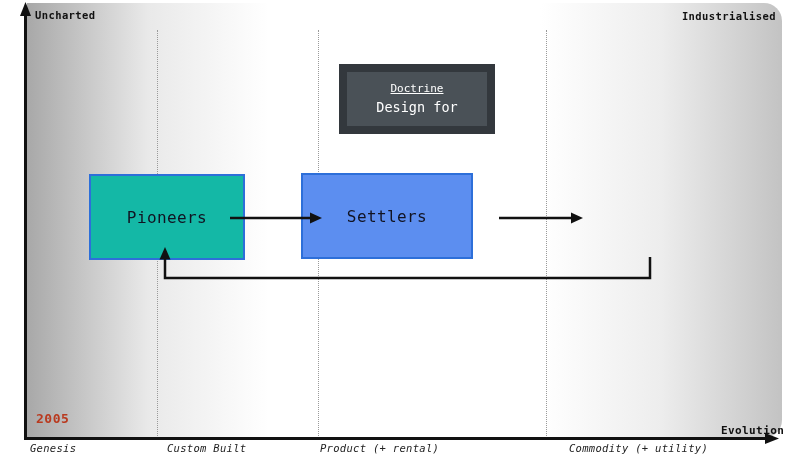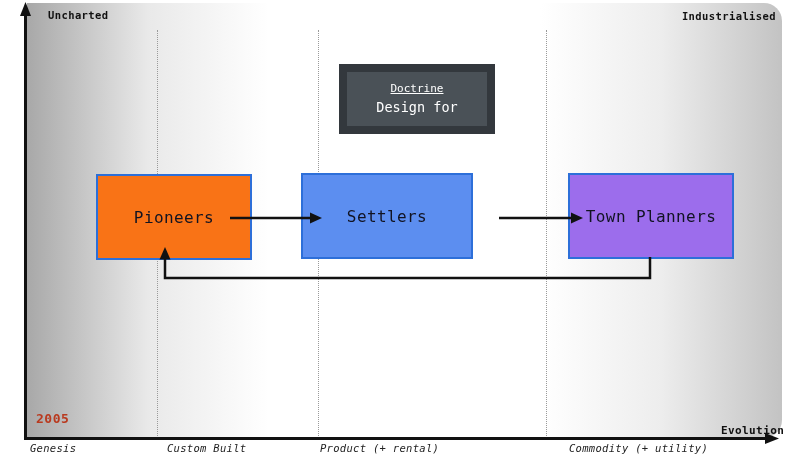--- a/index.html
+++ b/index.html
@@ -13,21 +13,21 @@
     background:linear-gradient(90deg,#a8a8a8 0%,#e9e9e9 16%,#ffffff 32%,#ffffff 68%,#ededed 84%,#c3c3c3 100%);
   }
   .divider{
     position:absolute;top:30px;height:408px;width:0;
     border-left:1px dotted #9a9a9a;
   }
   .divider.d1{left:157px;} .divider.d2{left:318px;} .divider.d3{left:546px;}
   .corner-label{
     position:absolute;font-size:10.5px;font-weight:bold;color:#111;letter-spacing:0.4px;white-space:nowrap;
   }
-  .corner-label.tl{left:48px;top:9px;}
+  .corner-label.tl{left:35px;top:9px;}
   .corner-label.tr{right:24px;top:10px;}
   .rot-label{
     position:absolute;left:3px;font-size:10px;font-weight:bold;color:#222;letter-spacing:0.6px;
     white-space:nowrap;transform:rotate(-90deg);transform-origin:left bottom;line-height:13px;height:13px;
   }
   .rot-label.vis{top:41px;}
   .rot-label.vc{top:245px;}
   .rot-label.invis{top:415px;}
   .year-label{
     position:absolute;left:36px;top:411px;font-size:13px;font-weight:bold;letter-spacing:0.5px;
@@ -74,28 +74,25 @@
   <div class="rot-label vc">Value Chain</div>
   <div class="rot-label invis">Invisible</div>
 
   <div class="year-label" style="color: rgb(185, 58, 31);">2005</div>
 
   <div class="doctrine" style="background: rgb(74, 81, 87); border-color: rgb(51, 56, 61); color: rgb(255, 255, 255);">
     <div class="doctrine-heading">Doctrine</div>
     <div class="doctrine-line">Design for</div>
   </div>
 
-  <div class="team pioneers" style="background: #f97316; border-color: rgb(45, 111, 217); margin-left: 7px;">
+  <div class="team pioneers" style="background: #14b8a6; border-color: rgb(45, 111, 217);">
     <span>Pioneers</span>
   </div>
   <div class="team settlers" style="background: rgb(92, 142, 240); border-color: rgb(45, 111, 217);">
     <span>Settlers</span>
-  </div>
-  <div class="team townplanners" style="background: rgb(156, 109, 236); border-color: rgb(45, 111, 217);">
-    <span>Town Planners</span>
   </div>
 
   <svg class="overlay" width="800" height="462" viewBox="0 0 800 462">
 
     <g>
       <line x1="25.5" y1="439" x2="25.5" y2="13" stroke="#111111" stroke-width="3"></line>
       <polygon points="25.5,2 20,16 31,16" fill="#111111"></polygon>
     </g>
 
     <g>

